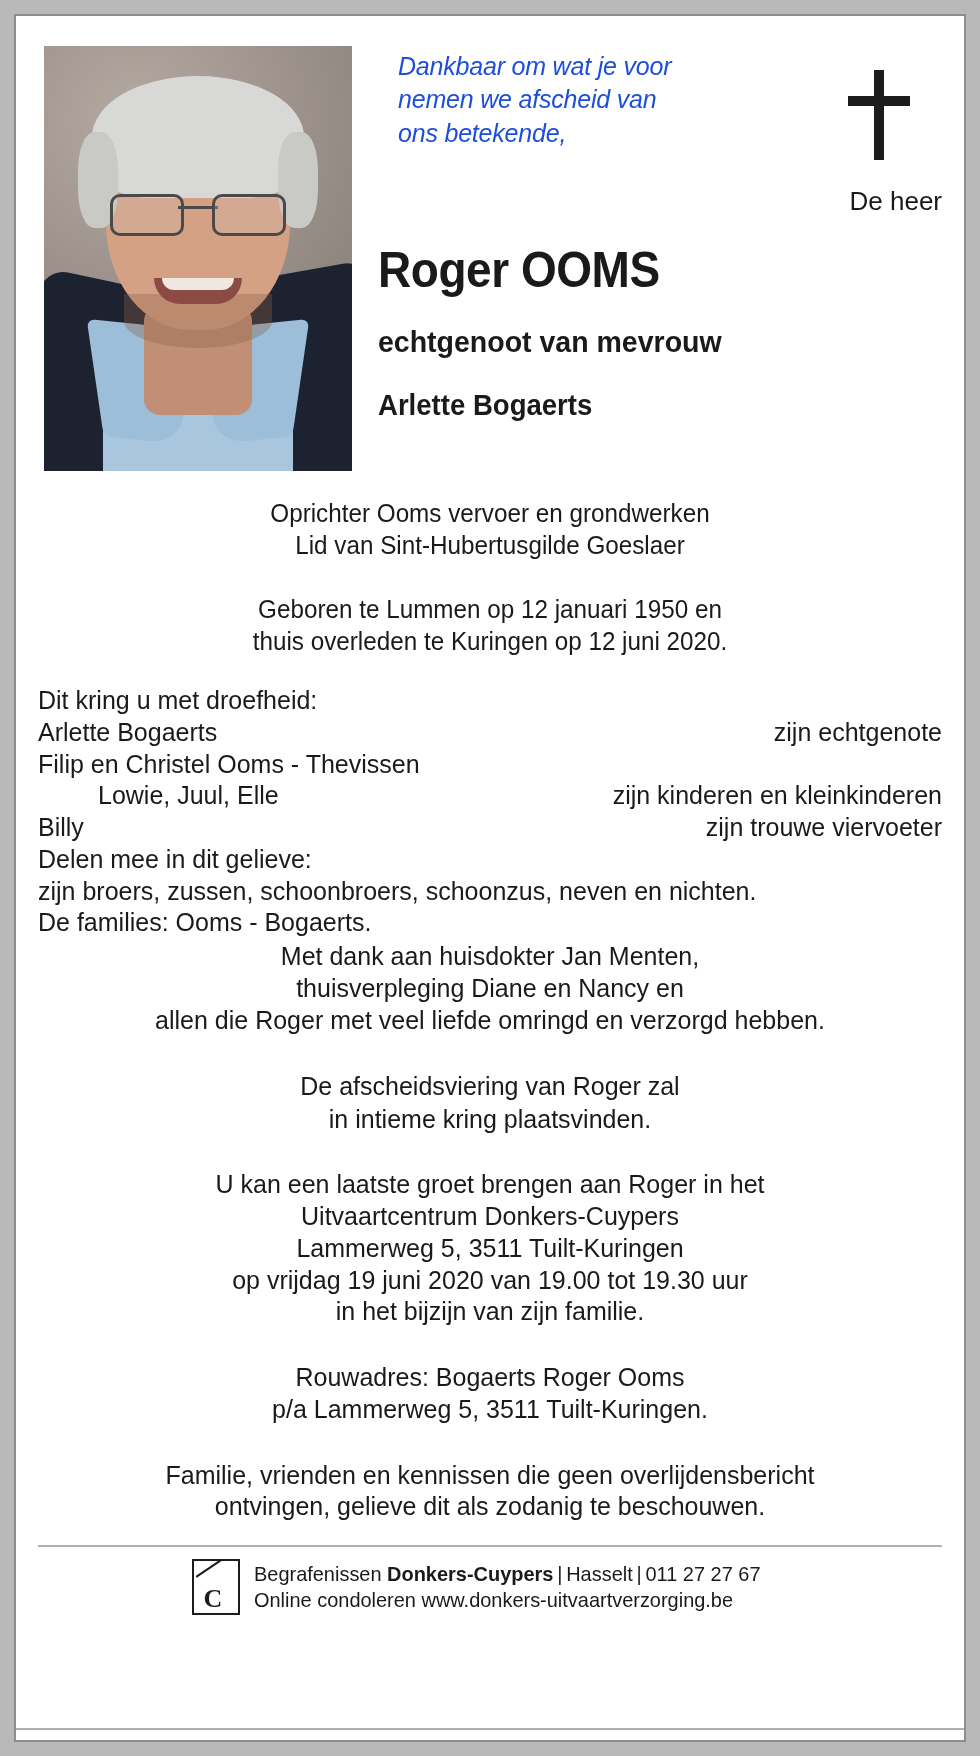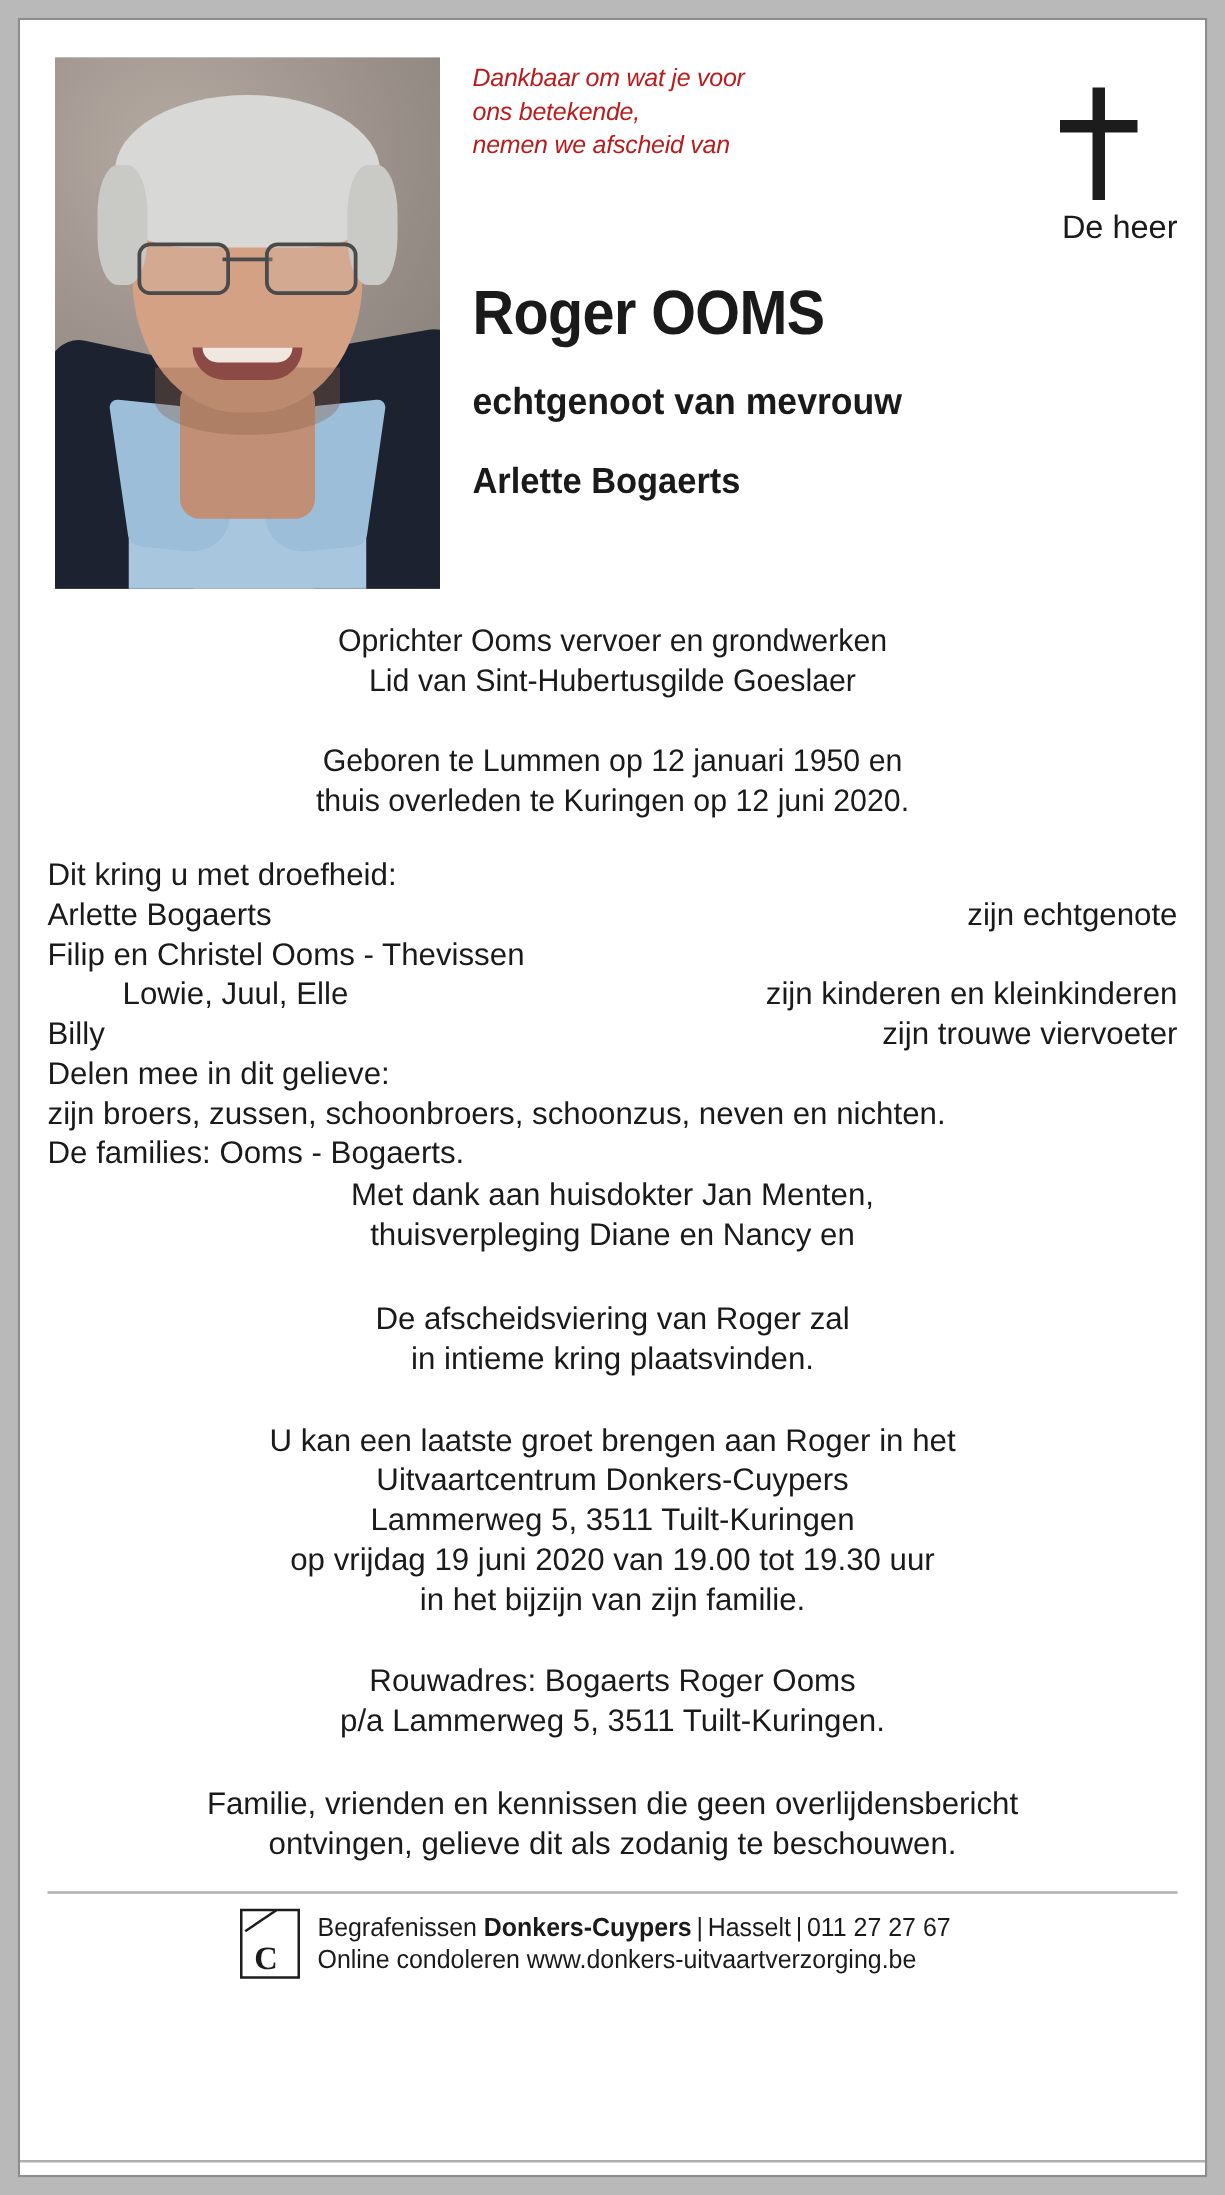--- a/index.html
+++ b/index.html
@@ -196,25 +196,26 @@
   }
   .cross .h {
     position: absolute;
     left: 0; top: 26px;
     width: 62px; height: 10px;
     background: #1c1c1c;
   }
 
   .intro {
     font-style: italic;
-    font-size: 20px;
+    font-size: 25px;
     line-height: 1.33;
-    color: #b91c1c;
+    color: #1d4ed8;
     letter-spacing: -0.2px;
     max-width: 330px;
+    margin-left: 20px;
   }
   .deheer {
     font-size: 26px;
     color: #1a1a1a;
     margin-top: 36px;
     text-align: right;
   }
   .fullname {
     font-size: 50px;
     font-weight: bold;
@@ -377,22 +378,22 @@
 
       <div class="top-text">
 
         <div class="cross">
           <div class="v"></div>
           <div class="h"></div>
         </div>
 
         <div class="intro">
           <div>Dankbaar om wat je voor</div>
+          <div>nemen we afscheid van</div>
           <div>ons betekende,</div>
-          <div>nemen we afscheid van</div>
         </div>
 
         <div class="deheer">De heer</div>
         <div class="fullname">Roger OOMS</div>
         <div class="spouse-label">echtgenoot van mevrouw</div>
         <div class="spouse-name">Arlette Bogaerts</div>
 
       </div>
     </div>
 
@@ -430,20 +431,21 @@
       </div>
 
       <div class="fam-plain">Delen mee in dit gelieve:</div>
       <div class="wrap-para">zijn broers, zussen, schoonbroers, schoonzus, neven en nichten.</div>
       <div class="fam-plain">De families: Ooms - Bogaerts.</div>
     </div>
 
     <div class="thanks">
       <div>Met dank aan huisdokter Jan Menten,</div>
       <div>thuisverpleging Diane en Nancy en</div>
+      <div>allen die Roger met veel liefde omringd en verzorgd hebben.</div>
     </div>
 
     <div class="block">
       <div>De afscheidsviering van Roger zal</div>
       <div>in intieme kring plaatsvinden.</div>
     </div>
 
     <div class="block tight">
       <div>U kan een laatste groet brengen aan Roger in het</div>
       <div>Uitvaartcentrum Donkers-Cuypers</div>

